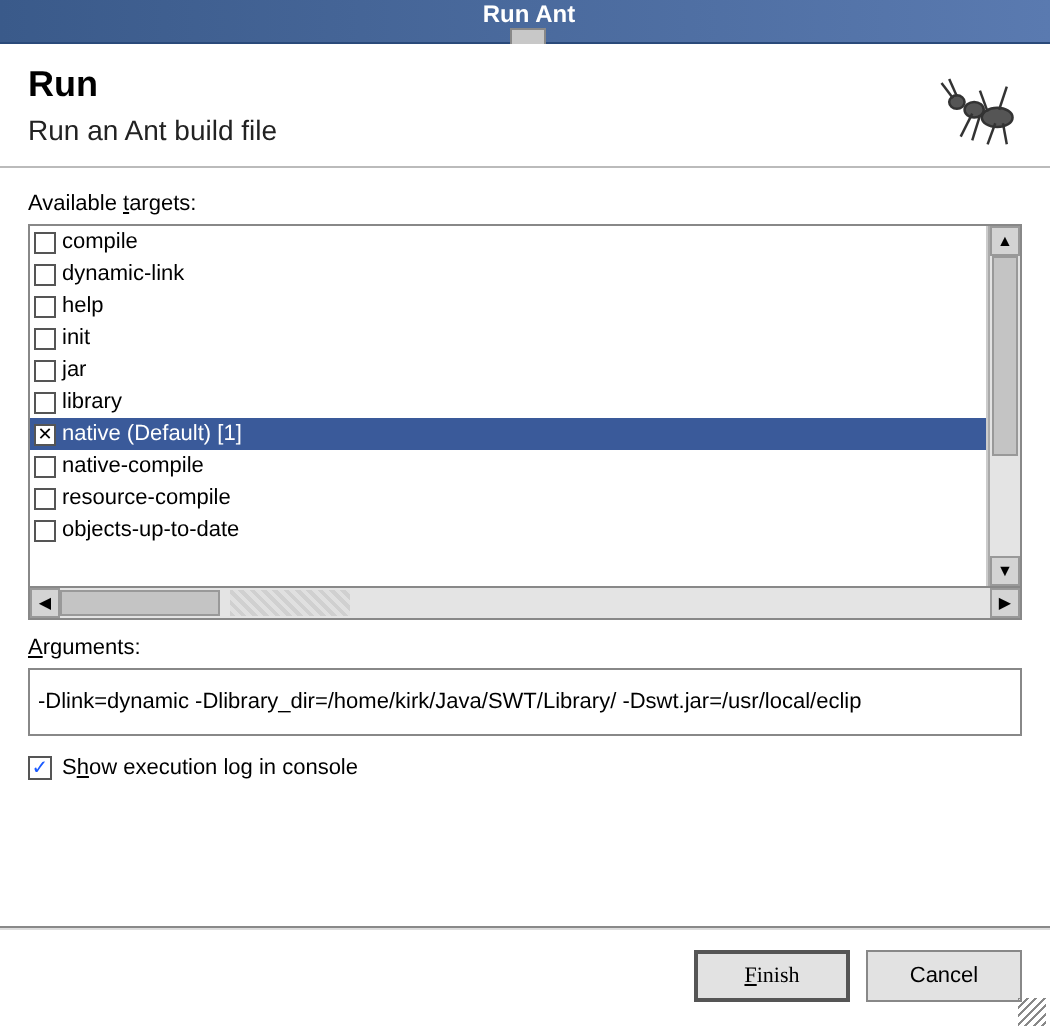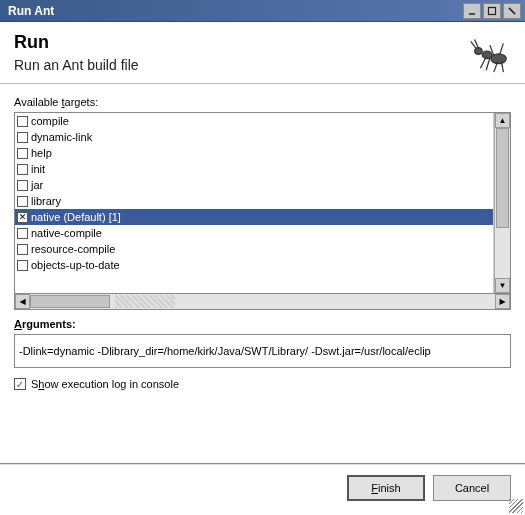--- a/index.html
+++ b/index.html
@@ -12,20 +12,21 @@
   overflow: hidden;
 }
 .titlebar {
   background: linear-gradient(to right, #3a5a8a, #5a7ab0);
   color: #fff;
   height: 22px;
   display: flex;
   align-items: center;
   padding: 0 4px;
   border-bottom: 1px solid #2a4a7a;
+  flex-direction: column;
 }
 .titlebar .title { flex: 1; font-size: 12px; font-weight: bold; padding-left: 4px; }
 .tb-btn {
   width: 18px; height: 16px;
   background: #c8c8c8;
   border: 1px solid #888;
   margin-left: 2px;
   display: flex; align-items: center; justify-content: center;
   font-size: 10px;
   color: #222;
@@ -147,21 +148,21 @@
   justify-content: flex-end;
   gap: 8px;
 }
 .btn {
   width: 78px; height: 26px;
   background: #e2e2e2;
   border: 1px solid #888;
   font-size: 11px;
   display: flex; align-items: center; justify-content: center;
 }
-.btn.default { border: 2px solid #555; }
+.btn.default { border: 2px solid #555; font-family: Liberation Serif, serif; }
 .resize-grip {
   position: absolute;
   right: 2px; bottom: 2px;
   width: 14px; height: 14px;
   background: repeating-linear-gradient(135deg,#888,#888 1px,transparent 1px,transparent 3px);
 }
 .u { text-decoration: underline; }
 </style>
 </head>
 <body>
@@ -263,21 +264,21 @@
   </div>
   <div class="hscroll">
     <div class="hsbtn">◀</div>
     <div class="hstrack">
       <div class="hsthumb"></div>
       <div class="hatch"></div>
     </div>
     <div class="hsbtn">▶</div>
   </div>
 
-  <span class="label" style="margin-top:8px;font-weight:bold;"><span class="u">A</span>rguments:</span>
+  <span class="label" style="margin-top:8px;"><span class="u">A</span>rguments:</span>
   <input class="args-input" type="text" value="-Dlink=dynamic -Dlibrary_dir=/home/kirk/Java/SWT/Library/ -Dswt.jar=/usr/local/eclip" style="">
 
   <div class="checkrow">
     <span class="cb2">✓</span>
     <span>S<span class="u">h</span>ow execution log in console</span>
   </div>
 </div>
 
 <div class="footer">
   <div class="btn default">

